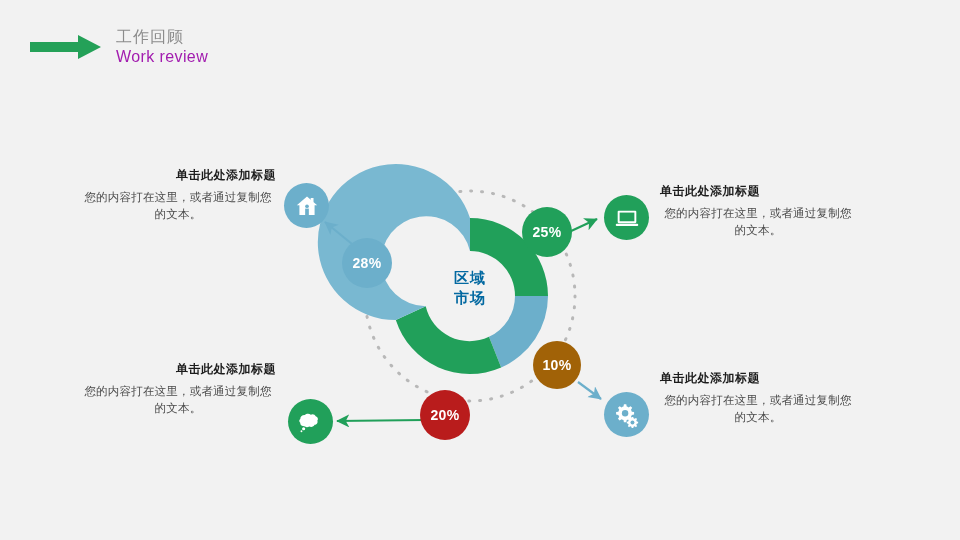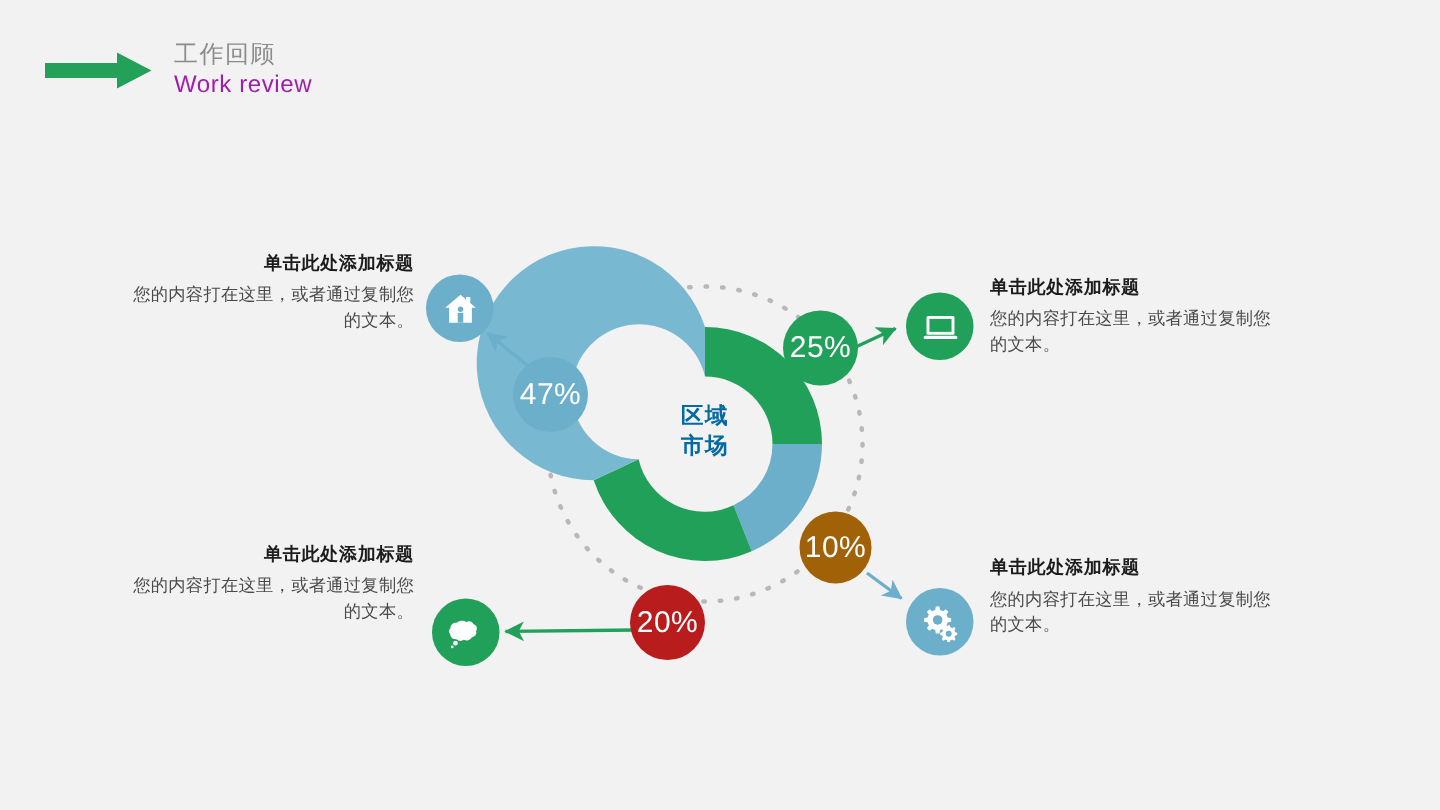--- a/index.html
+++ b/index.html
@@ -81,22 +81,22 @@
   }
 
   
   .badge {
     position: absolute;
     border-radius: 50%;
     display: flex;
     align-items: center;
     justify-content: center;
     color: #ffffff;
-    font-size: 20px;
-    font-weight: normal;
+    font-size: 14px;
+    font-weight: bold;
     letter-spacing: 0.3px;
   }
 
   
   .icon-circle {
     position: absolute;
     border-radius: 50%;
     display: flex;
     align-items: center;
     justify-content: center;
@@ -114,20 +114,21 @@
     color: #1c1c1c;
     line-height: 1.3;
     letter-spacing: 0.5px;
   }
   .tb-body {
     font-size: 11.5px;
     color: #4a4a4a;
     line-height: 1.55;
     margin-top: 5px;
     letter-spacing: 0.2px;
+    text-align: center;
   }
   .align-right { text-align: right; }
   .align-left  { text-align: left; }
 </style>
 </head>
 <body>
 
 <div class="slide">
 
   <div class="header">
@@ -170,21 +171,21 @@
       <line x1="578" y1="382" x2="601" y2="399" stroke="#6cafcb" stroke-width="2.2" marker-end="url(#ah-blue)"></line>
 
       <line x1="424" y1="420" x2="337" y2="421" stroke="#21a05a" stroke-width="2.2" marker-end="url(#ah-green)"></line>
     </svg>
 
     <div class="donut-center-label">
       <div>区域</div>
       <div>市场</div>
     </div>
 
-    <div class="badge" style="left:342px; top:238px; width:50px; height:50px; background:#6cafcb;">47%</div>
+    <div class="badge" style="left:342px; top:238px; width:50px; height:50px; background:#6cafcb;">28%</div>
 
     <div class="badge" style="left:522px; top:207px; width:50px; height:50px; background:#21a05a;">25%</div>
 
     <div class="badge" style="left:533px; top:341px; width:48px; height:48px; background:#a16207;">10%</div>
 
     <div class="badge" style="left:420px; top:390px; width:50px; height:50px; background:#b91c1c;">20%</div>
 
     <div class="icon-circle" style="left:284px; top:183px; width:45px; height:45px; background:#6cafcb;">
       <svg width="26" height="26" viewBox="0 0 24 24">
         <path d="M12 3.2 L2.6 11.2 L5 11.2 L5 20.4 L19 20.4 L19 11.2 L21.4 11.2 Z" fill="#ffffff"></path>

